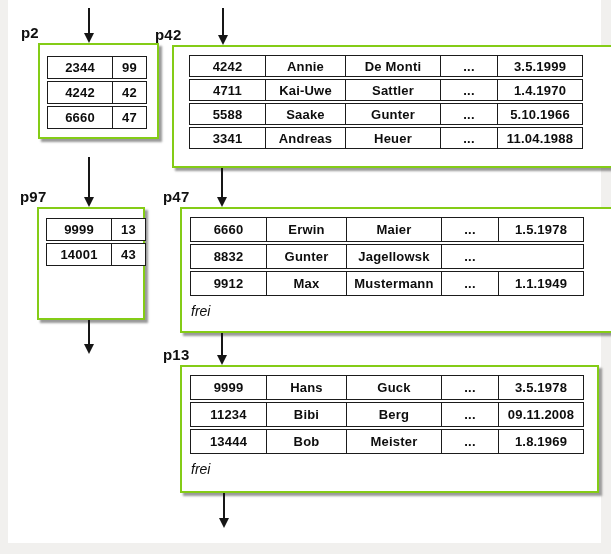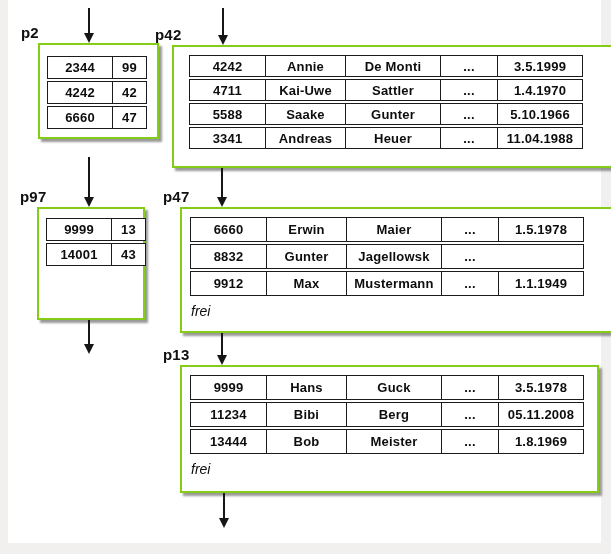--- a/index.html
+++ b/index.html
@@ -188,21 +188,21 @@
               <div class="cell">9999</div>
               <div class="cell">Hans</div>
               <div class="cell">Guck</div>
               <div class="cell">...</div>
               <div class="cell">3.5.1978</div>
             </div><div class="row">
               <div class="cell">11234</div>
               <div class="cell">Bibi</div>
               <div class="cell">Berg</div>
               <div class="cell">...</div>
-              <div class="cell">05.11.2008</div>
+              <div class="cell">09.11.2008</div>
             </div><div class="row">
               <div class="cell">13444</div>
               <div class="cell">Bob</div>
               <div class="cell">Meister</div>
               <div class="cell">...</div>
               <div class="cell">1.8.1969</div>
             </div></div>
         <div class="free-label">frei</div>
       </div>
     </div>

